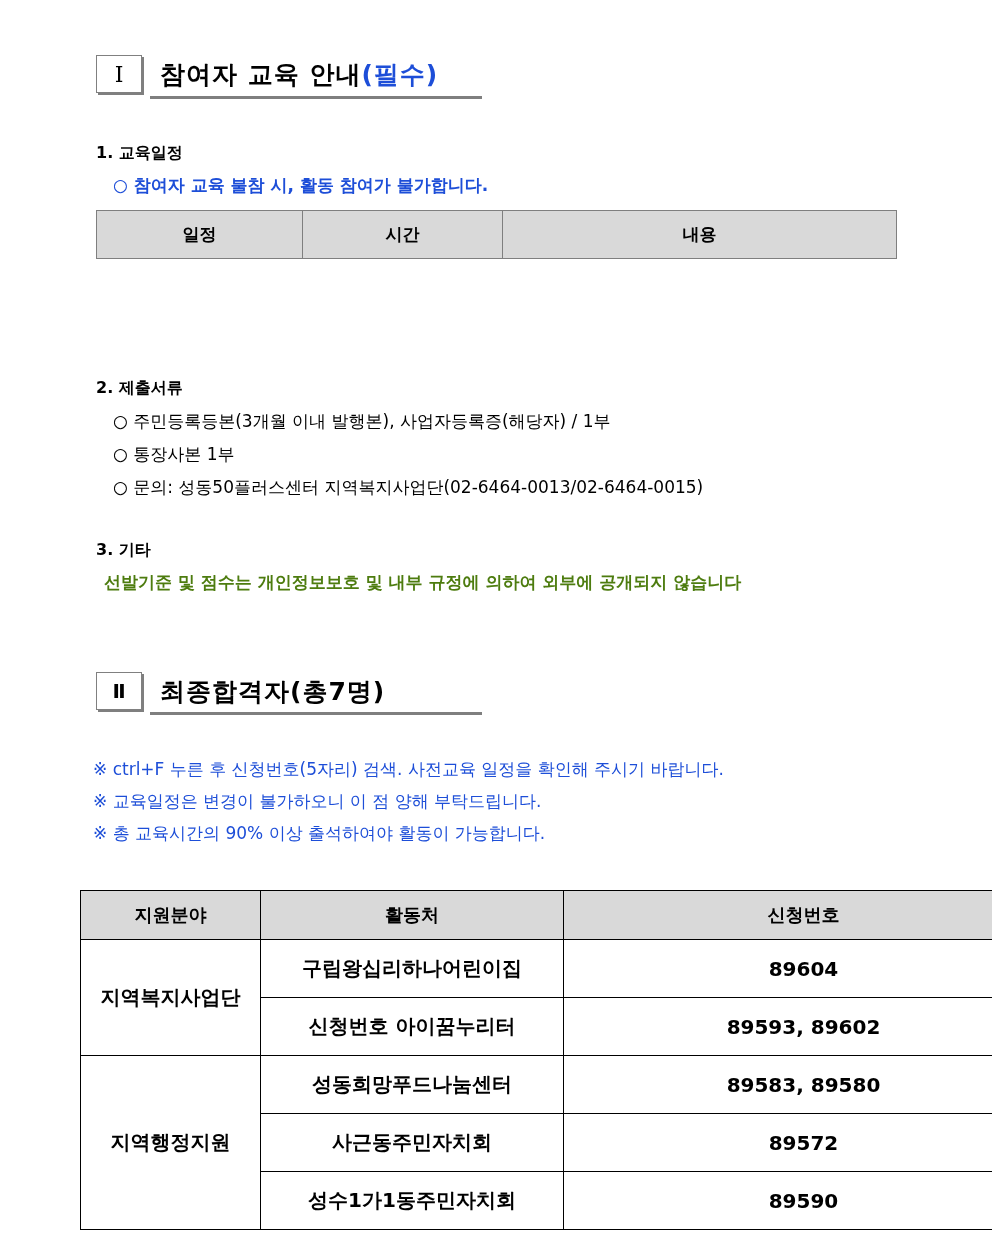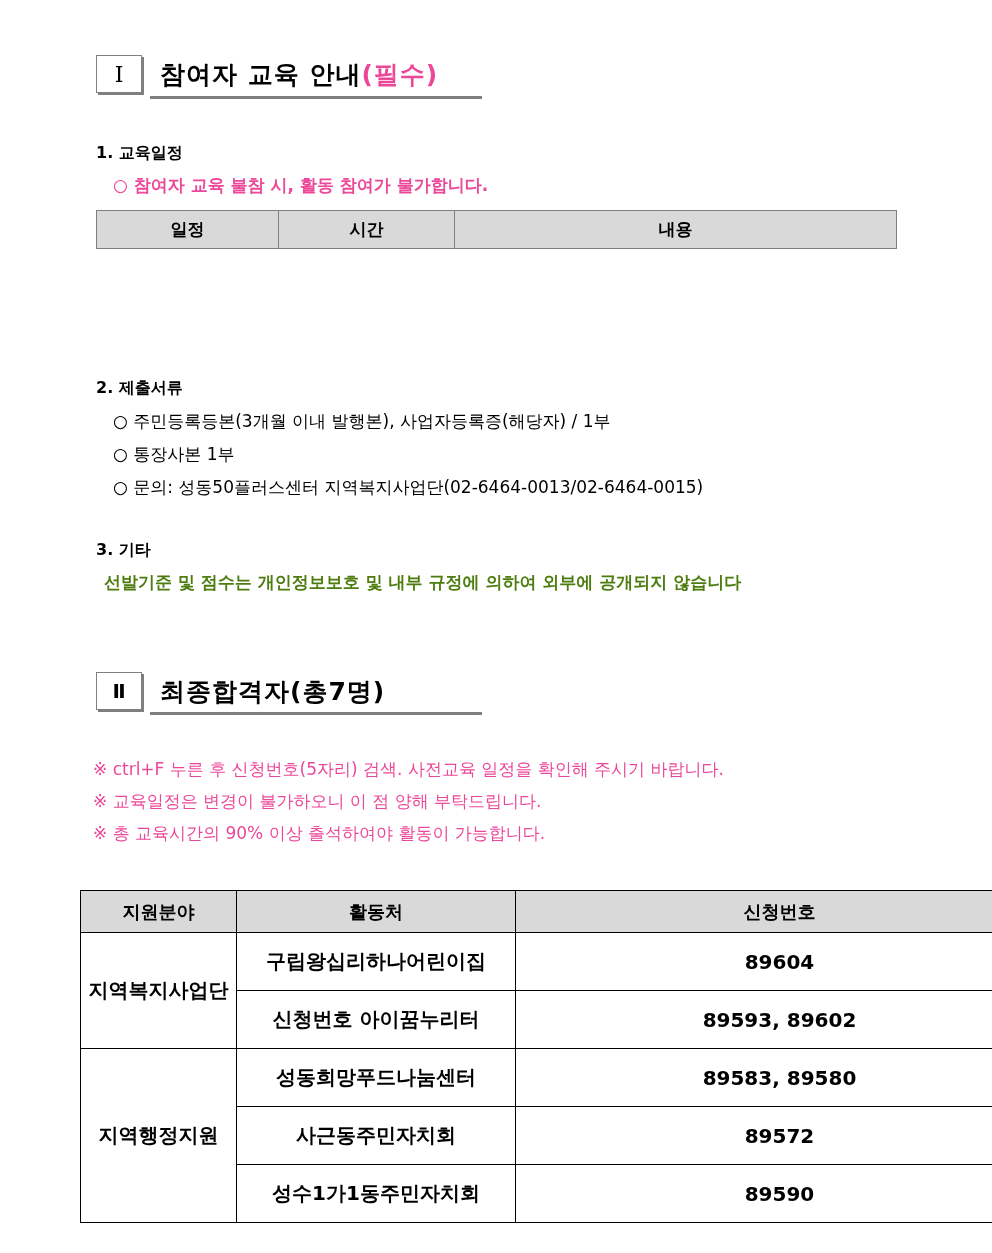--- a/index.html
+++ b/index.html
@@ -15,32 +15,32 @@
     background: #fff; display: flex; align-items: center; justify-content: center;
     font-family: "DejaVu Serif", "Liberation Serif", serif; font-size: 22px;
   }
   .sec-num.bold { font-family: "DejaVu Sans", sans-serif; font-weight: bold; font-size: 20px; }
   .sec-title {
     position: absolute; font-size: 25px; font-weight: bold; letter-spacing: 1px;
   }
   .sec-underline {
     position: absolute; height: 3px; background: #7f7f7f;
   }
-  .red { color: #ec4899; }
+  .red { color: #1d4ed8; }
   .blue { color: #4d7c0f; }
 
   .h-item { position: absolute; font-size: 16px; font-weight: bold; }
   .line { position: absolute; font-size: 17px; white-space: nowrap; }
   .line.bold { font-weight: bold; }
 
   
   table { border-collapse: collapse; position: absolute; }
   td, th {
     border: 1px solid #7f7f7f; text-align: center; vertical-align: middle;
-    padding: 0; font-size: 16px;
+    padding: 12px; font-size: 16px;
   }
   th { background: #d9d9d9; font-weight: bold; font-size: 17px; }
   .t1 td { font-weight: bold; font-size: 16px; }
   .t2 { border: 1px solid #000; }
   .t2 td, .t2 th { border: 1px solid #000; font-size: 20px; }
   .t2 th { font-size: 18px; }
   .t2 td { font-weight: bold; }
 </style>
 </head>
 <body>

